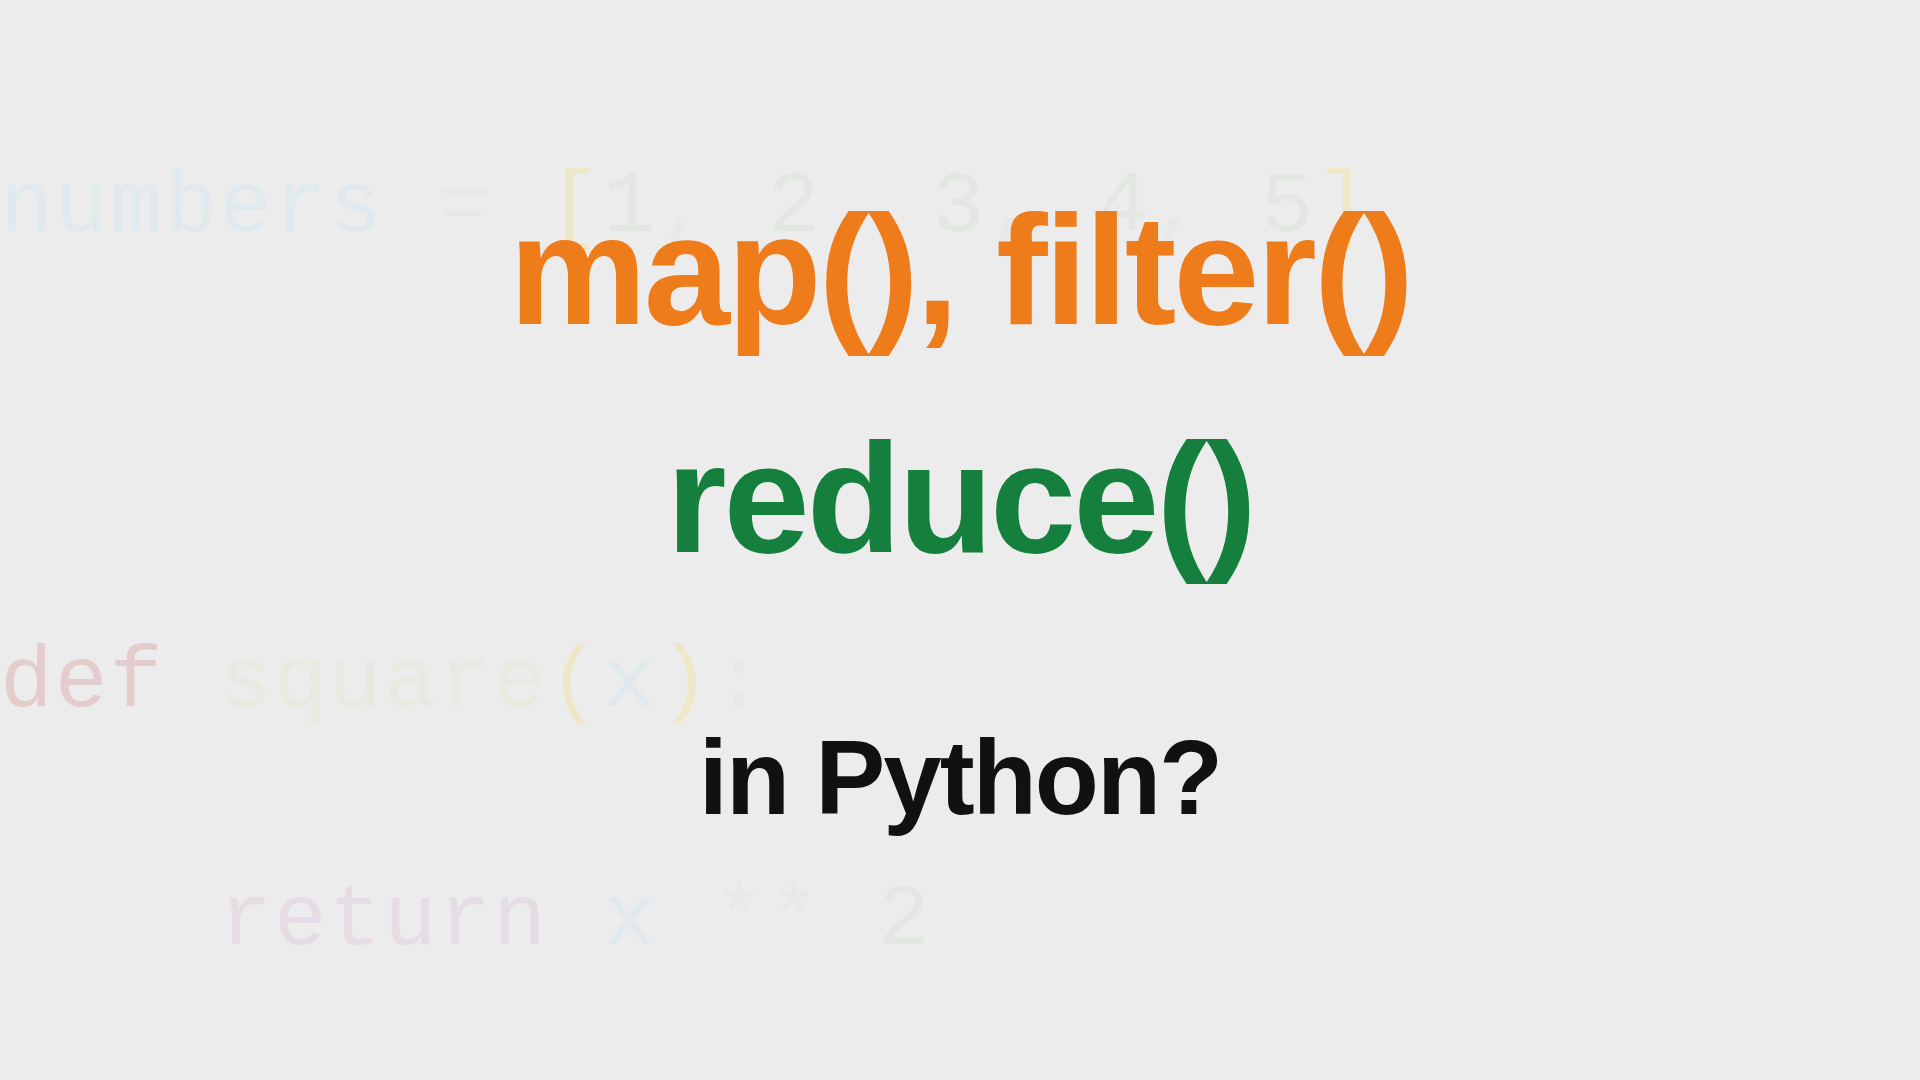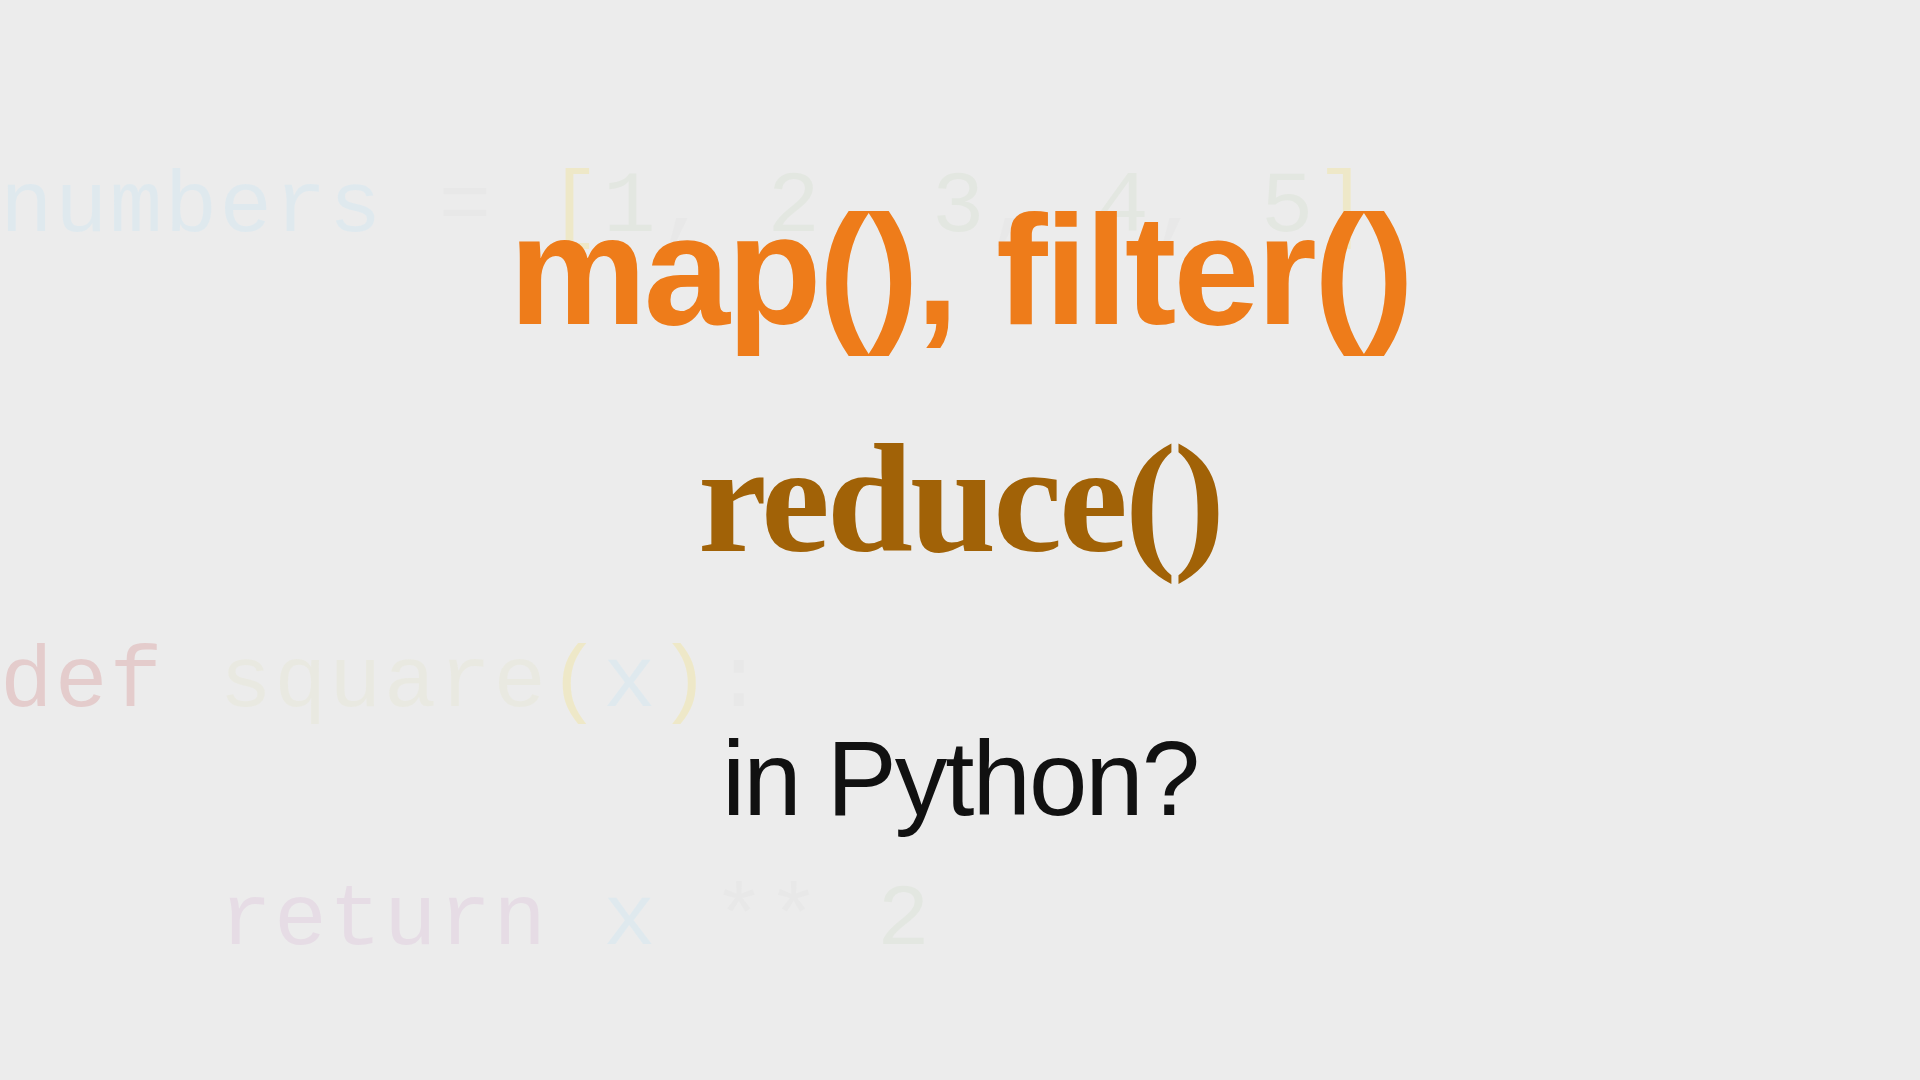--- a/index.html
+++ b/index.html
@@ -61,31 +61,30 @@
     
     .title-line1 {
       color: #ee7c1a;
       font-weight: 800;
       font-size: 155px;
       letter-spacing: -3px;
       margin-top: -60px;
     }
     
     .title-line2 {
-      color: #a16207;
+      color: #15803d;
       font-weight: 800;
       font-size: 155px;
       letter-spacing: -3px;
       margin-top: 10px;
-      font-family: Liberation Serif, serif;
     }
     
     .subtitle {
       color: #111;
-      font-weight: 400;
+      font-weight: 700;
       font-size: 105px;
       letter-spacing: -2px;
       margin-top: 90px;
     }
   </style>
 </head>
 <body>
 
 <div class="code-background">
 <span class="code-line"><span class="var">numbers</span> <span class="op">=</span> <span class="bracket">[</span><span class="num">1</span><span class="punct">,</span> <span class="num">2</span><span class="punct">,</span> <span class="num">3</span><span class="punct">,</span> <span class="num">4</span><span class="punct">,</span> <span class="num">5</span><span class="bracket">]</span></span>

